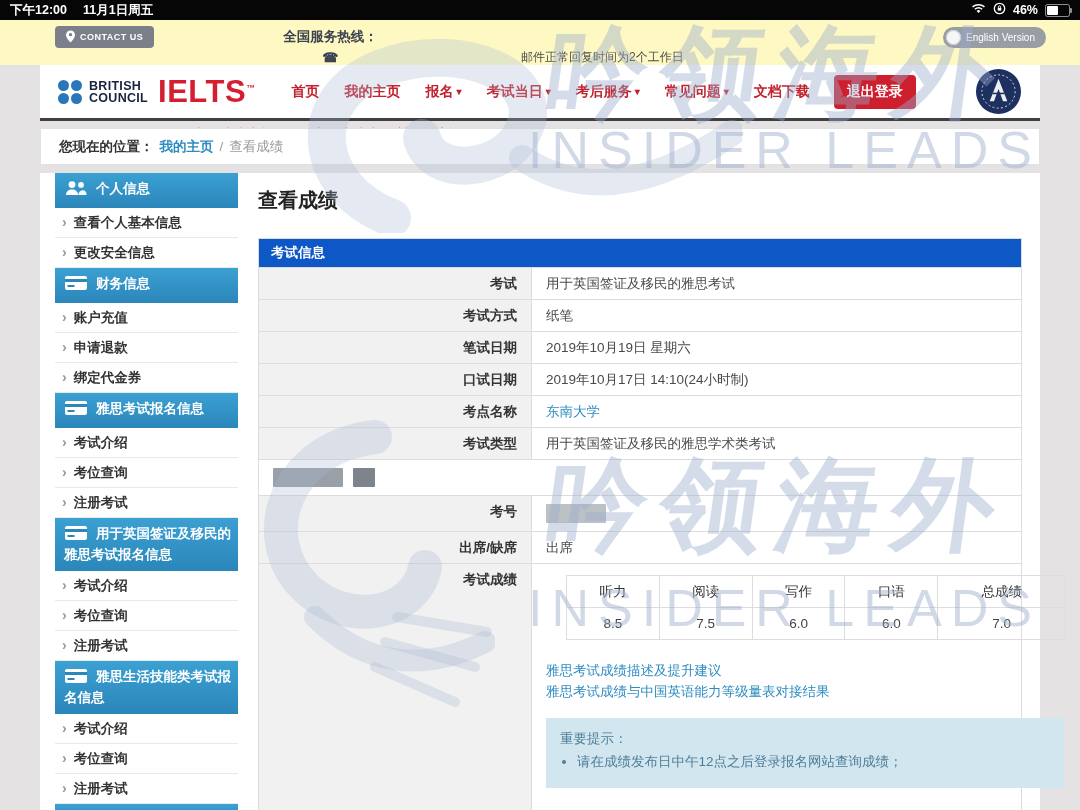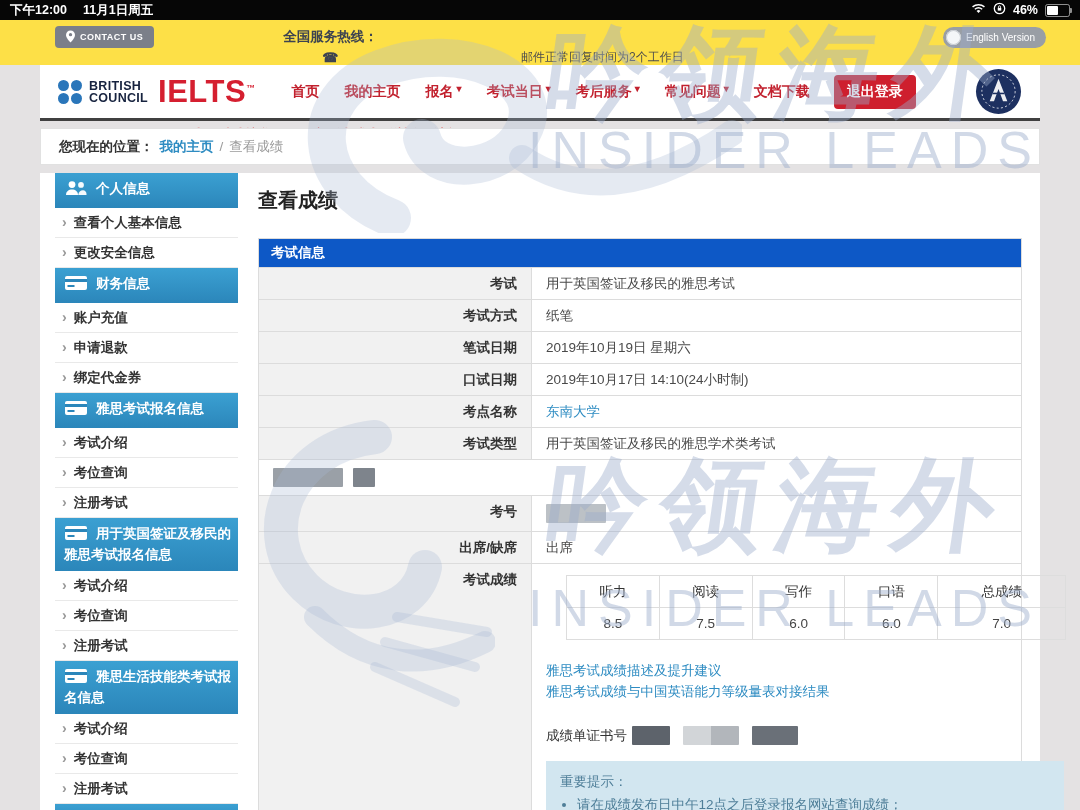--- a/index.html
+++ b/index.html
@@ -10,41 +10,41 @@
   .status-bar{position:absolute;top:0;left:0;right:0;height:20px;background:#060606;color:#fff;
     display:flex;align-items:center;justify-content:space-between;padding:0 10px;box-sizing:border-box;
     font-size:12.5px;font-weight:700;}
   .sb-left{display:flex;gap:16px;}
   .sb-right{display:flex;align-items:center;gap:7px;font-weight:600;}
   .batt{width:23px;height:11px;border:1px solid rgba(255,255,255,.55);border-radius:2.5px;position:relative;}
   .batt-fill{position:absolute;left:1px;top:1px;bottom:1px;width:46%;background:#fff;border-radius:1px;}
   .batt-nub{position:absolute;right:-3px;top:3px;width:2px;height:5px;background:rgba(255,255,255,.55);border-radius:0 1px 1px 0;}
 
   
-  .top-bar{position:absolute;top:20px;left:0;right:0;height:45px;background:#fde047;}
+  .top-bar{position:absolute;top:20px;left:0;right:0;height:45px;background:#fef9c3;}
   .contact-pill{position:absolute;left:55px;top:6px;height:22px;padding:0 11px;background:#7b7f89;border-radius:4px;
     color:#fff;font-size:9px;font-weight:700;letter-spacing:.5px;display:flex;align-items:center;gap:5px;cursor:pointer;}
   .hotline{position:absolute;left:186px;top:8px;font-size:13.5px;font-weight:700;color:#3d4350;display:flex;align-items:center;gap:4px;white-space:nowrap;flex-direction:column;}
   .hotline .glyph{font-size:13px;color:#3d4350;}
   .hotline .red{color:#e04848;margin-left:6px;}
   .email-note{position:absolute;left:521px;top:29px;font-size:12px;color:#4d4d4d;}
   .eng-pill{position:absolute;right:34px;top:7px;height:21px;background:#999ea5;border-radius:11px;color:#fff;
     font-size:10px;display:flex;align-items:center;gap:5px;padding:0 11px 0 3px;cursor:pointer;}
   .eng-globe{width:15px;height:15px;border-radius:50%;background:#f4f6f8;box-shadow:inset 0 0 0 1px #c8ccd2;}
 
   
   .site-header{position:absolute;top:65px;left:40px;right:40px;height:56px;background:#fff;
     border-bottom:3px solid #404040;display:flex;align-items:center;padding:0 18px;box-sizing:border-box;}
   .dots{display:grid;grid-template-columns:11px 11px;grid-gap:2px;margin-right:7px;}
   .dots i{width:11px;height:11px;border-radius:50%;background:#2a76ba;}
   .bc-text{font-size:12.5px;font-weight:700;color:#17233f;line-height:12px;letter-spacing:.3px;}
   .ielts{font-size:31px;font-weight:800;color:#d51f30;margin-left:10px;letter-spacing:.5px;}
   .ielts sup{font-size:9px;font-weight:700;}
   .main-nav{display:flex;align-items:center;gap:25px;margin-left:36px;font-size:14px;font-weight:700;color:#c2212e;white-space:nowrap;}
-  .nav-item{cursor:pointer;display:flex;align-items:flex-start;gap:3px;}
+  .nav-item{cursor:pointer;display:flex;align-items:center;gap:3px;}
   .caret{font-size:10px;}
   .logout-btn{background:#ce1f2e;color:#fff;font-size:14px;font-weight:700;padding:8px 13px;border-radius:4px;margin-left:24px;cursor:pointer;}
   .seal{margin-left:auto;width:47px;height:47px;flex:none;}
 
   
   .breadcrumb{position:absolute;top:128px;left:40px;right:40px;height:37px;background:#fff;border:1px solid #e1e1e1;
     box-sizing:border-box;display:flex;align-items:center;gap:6px;padding:0 18px;font-size:13.5px;}
   .bc-prefix{color:#333;font-weight:700;}
   .bc-link{color:#2e8cc2;font-weight:700;cursor:pointer;}
   .bc-sep,.bc-cur{color:#9b9b9b;}
@@ -382,26 +382,20 @@
               <td>7.0</td>
             </tr>
           </tbody>
             </table>
 
           <div class="result-links">
             <a>雅思考试成绩描述及提升建议</a>
             <a>雅思考试成绩与中国英语能力等级量表对接结果</a>
           </div>
 
-          <div class="cert-line">
-            <span>成绩单证书号</span>
-            <span class="redact" style="width:38px;background:#5d636b;margin-left:-8px;"></span>
-            <span class="redact" style="width:56px;background:linear-gradient(90deg,#d2d5d8 50%,#b2b6bb 50%);"></span>
-            <span class="redact" style="width:46px;background:#6a7078;"></span>
-          </div>
 
           <div class="notice">
             <div class="notice-title">重要提示：</div>
             <ul>
               <li>请在成绩发布日中午12点之后登录报名网站查询成绩；</li>
 
             </ul>
           </div>
         </div>
       </div>

